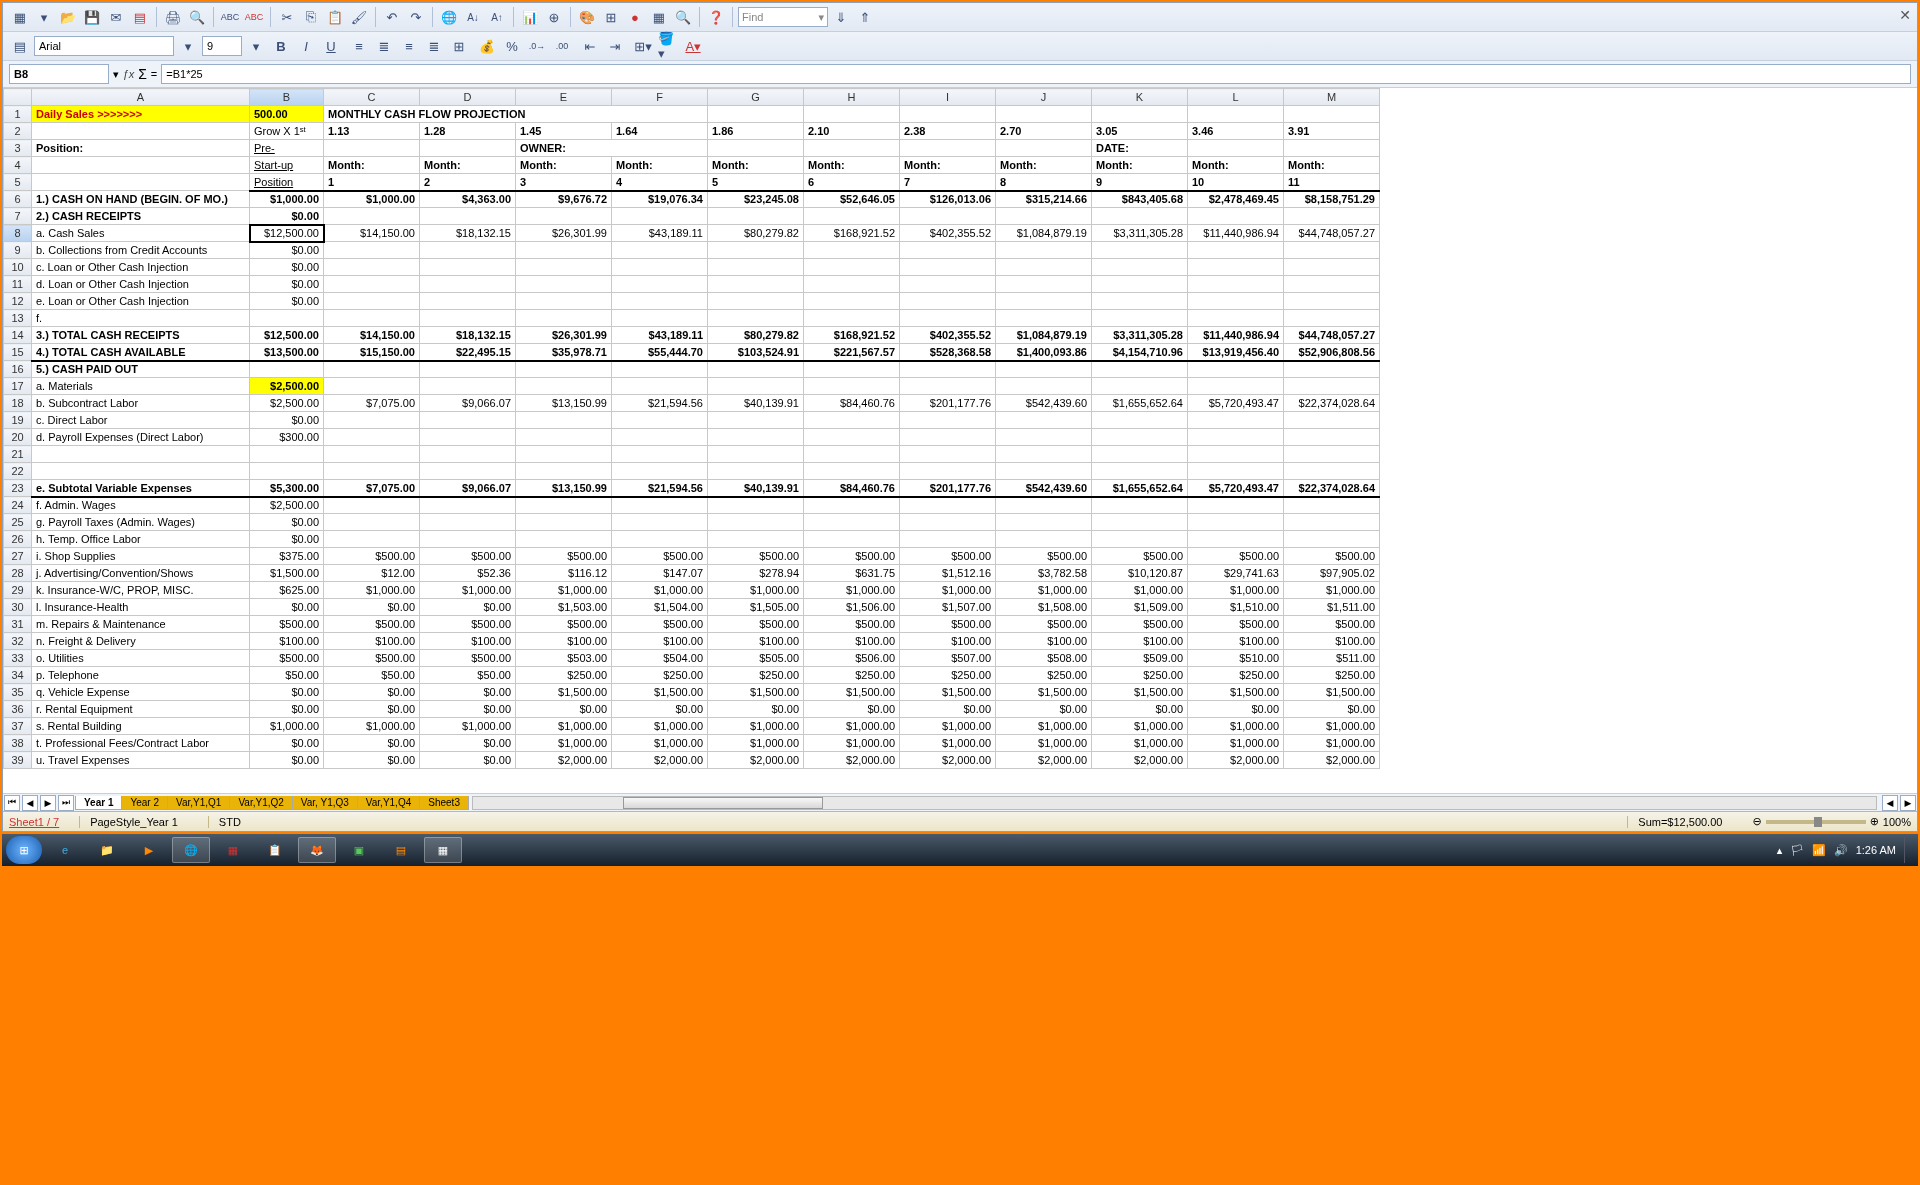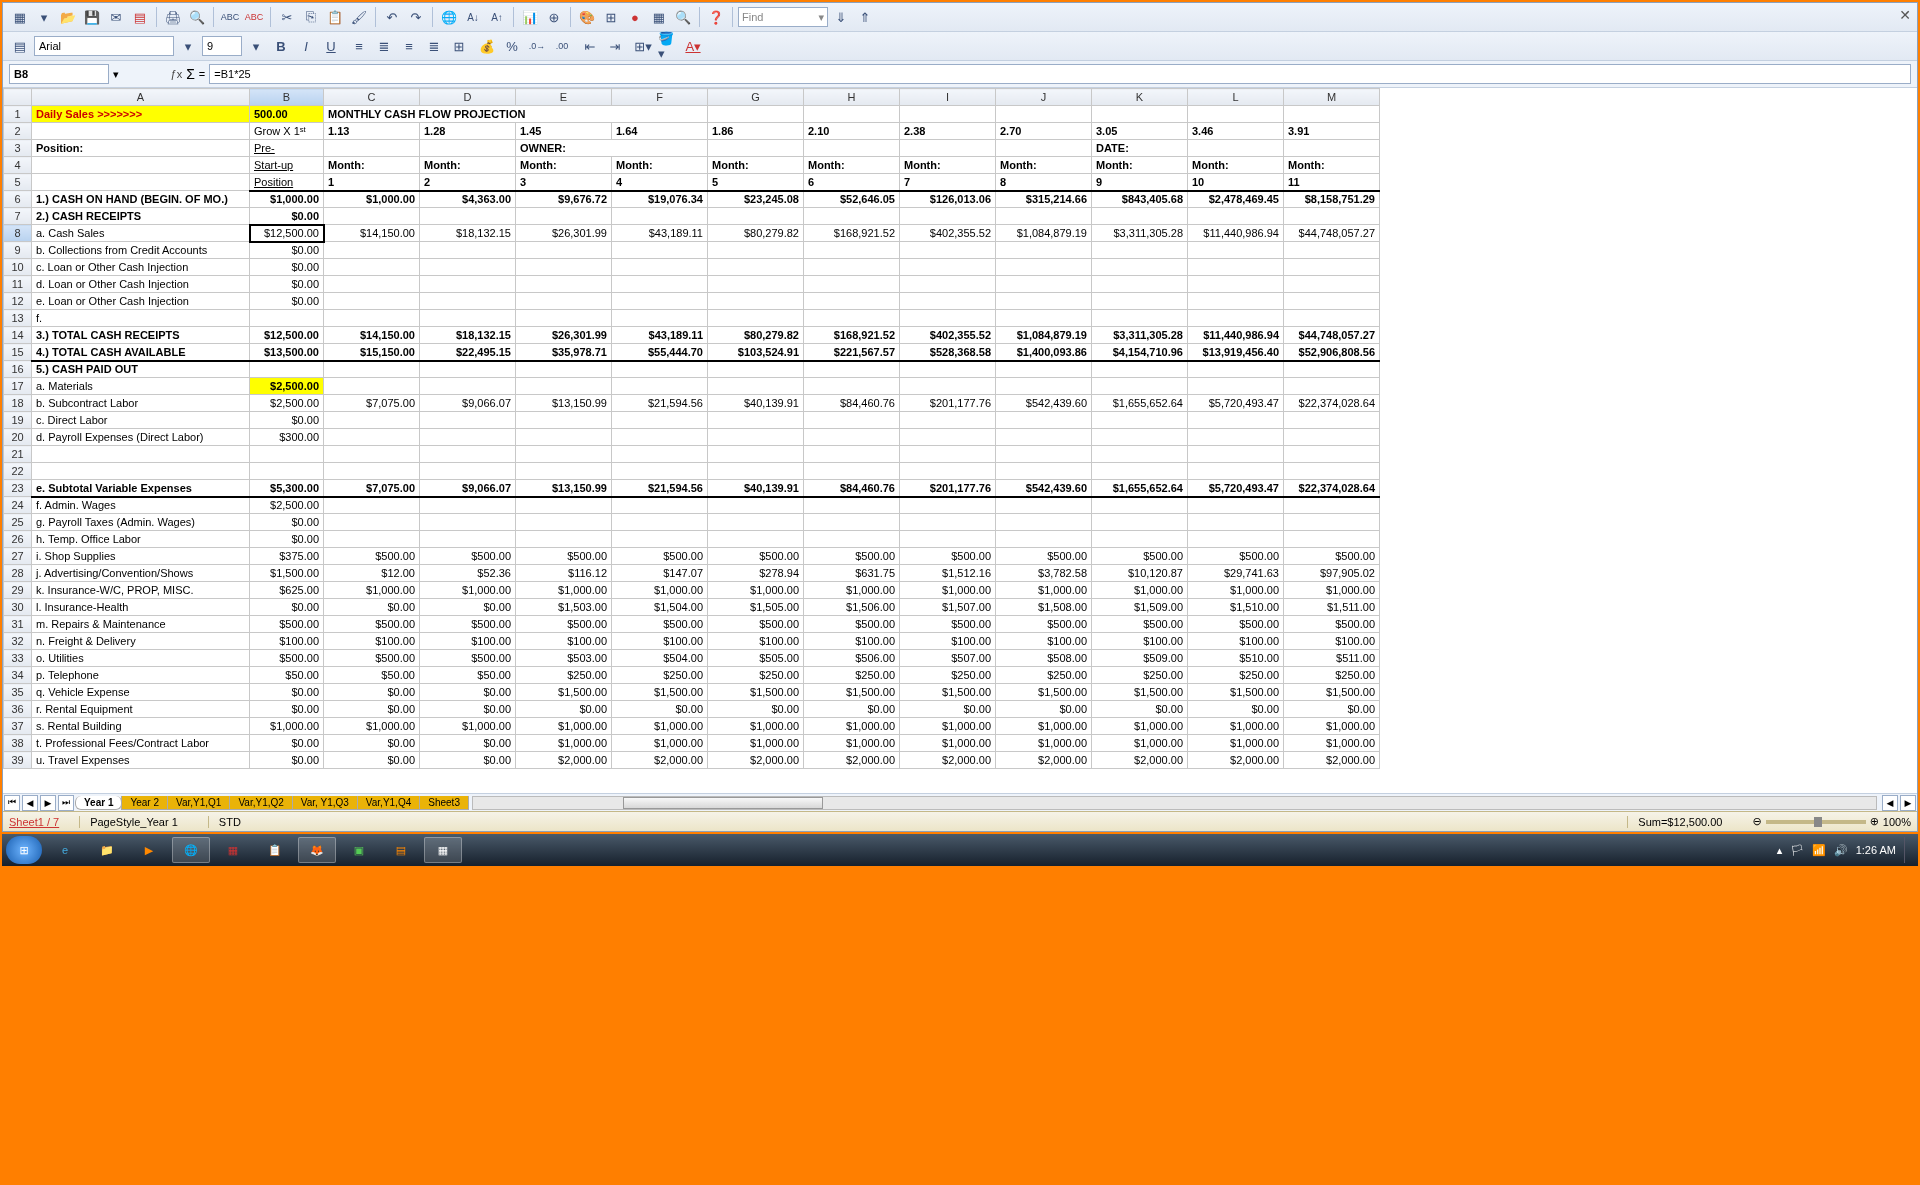--- a/index.html
+++ b/index.html
@@ -11,21 +11,21 @@
 .menubar span u { text-decoration:underline; }
 .toolbar { display:flex; align-items:center; gap:2px; padding:3px 6px; background:linear-gradient(#eef3fa,#e2e9f3); border-bottom:1px solid #c4d0e0; }
 .toolbar .sep { width:1px; height:20px; background:#b0c0d8; margin:0 3px; }
 .tbtn { width:22px; height:22px; display:flex; align-items:center; justify-content:center; border:1px solid transparent; border-radius:2px; cursor:pointer; font-size:13px; color:#3a5078; }
 .findbox { display:flex; align-items:center; border:1px solid #9aadc8; background:#fff; height:20px; width:90px; padding:0 3px; font-size:11px; color:#888; }
 .fmt-row { display:flex; align-items:center; gap:3px; padding:3px 6px; background:linear-gradient(#eef3fa,#e2e9f3); border-bottom:1px solid #c4d0e0; }
 .fmt-row select,.fmt-row input { height:20px; border:1px solid #9aadc8; background:#fff; font-size:11px; padding:0 4px; }
 .fmt-row .b { font-weight:bold; } .fmt-row .i { font-style:italic; } .fmt-row .u { text-decoration:underline; }
 .formula-row { display:flex; align-items:center; gap:4px; padding:3px 6px; background:#eef3fa; border-bottom:1px solid #c4d0e0; }
 .cellref { width:100px; height:20px; border:1px solid #9aadc8; background:#fff; font-size:11px; font-weight:bold; padding:0 4px; }
-.fx { color:#444;margin-left:48px; }
+.fx { font-style:italic; color:#444; }
 .sigma { font-size:14px; }
 .formula-in { flex:1; height:20px; border:1px solid #9aadc8; background:#fff; padding:0 4px; font-size:11px; }
 .grid-wrap { flex:1; overflow:auto; background:#fff; position:relative; }
 table.sheet { border-collapse:collapse; font-size:11px; }
 table.sheet th,table.sheet td { border:1px solid #c8c8c8; padding:1px 4px; height:17px; white-space:nowrap; overflow:hidden; text-align:right; background:#fff; }
 table.sheet th { background:linear-gradient(#f3f6fb,#e4e9f0); font-weight:normal; color:#333; text-align:center; position:sticky; }
 table.sheet th.rowh { width:28px; text-align:center; position:sticky; left:0; }
 table.sheet th.colh { position:sticky; top:0; }
 table.sheet th.corner { width:28px; position:sticky; left:0; top:0; z-index:3; }
 table.sheet td.lt { text-align:left; }
@@ -34,21 +34,21 @@
 .selcol { background:linear-gradient(#d4e4f8,#b8d2ef)!important; font-weight:bold; }
 .selcell { outline:2px solid #000; outline-offset:-1px; }
 .yellow { background:#ffff00!important; font-weight:bold; }
 .red { color:#cc0000; font-weight:bold;margin-top:44px; }
 .bold { font-weight:bold; }
 .uline { text-decoration:underline; }
 .bordthick { border-bottom:2px solid #000!important; }
 .tabbar { display:flex; align-items:center; background:#eef3fa; border-top:1px solid #c4d0e0; font-size:10px; height:18px; }
 .tabbar .navbtn { width:16px; height:16px; display:flex; align-items:center; justify-content:center; border:1px solid #9aadc8; background:#fff; margin:0 1px; cursor:pointer; font-size:9px; }
 .tab { padding:1px 8px; border:1px solid #aaa; border-top:none; background:#eab308; margin-right:-1px; cursor:pointer; }
-.tab.active { background:#fff; font-weight:bold;border-radius:6px; }
+.tab.active { background:#fff; font-weight:bold; }
 .hscroll { flex:1; height:14px; background:#e8e8e8; border:1px solid #bbb; margin:0 4px; position:relative; }
 .hscroll .thumb { position:absolute; left:150px; width:200px; height:100%; background:linear-gradient(#f8f8f8,#d8d8d8); border:1px solid #999; }
 .statusbar { display:flex; align-items:center; background:linear-gradient(#f6f3e8,#ece5c8); border-top:1px solid #c4b888; height:20px; font-size:11px; padding:0 6px; gap:20px; }
 .statusbar .sheetname { color:#cc3333; text-decoration:underline; }
 .statusbar .cell { border-left:1px solid #c4b888; padding:0 10px; }
 .statusbar .sum { margin-left:auto; }
 .zoom { display:flex; align-items:center; gap:4px; }
 .zoom .track { width:100px; height:4px; background:#c4b888; position:relative; }
 .zoom .track .knob { position:absolute; left:48px; top:-3px; width:8px; height:10px; background:#888; }
 .taskbar { display:flex; align-items:center; height:32px; background:linear-gradient(#4a5a6a,#16202c); color:#fff; font-size:11px; gap:4px; padding:0 4px; margin-top:2px; }

